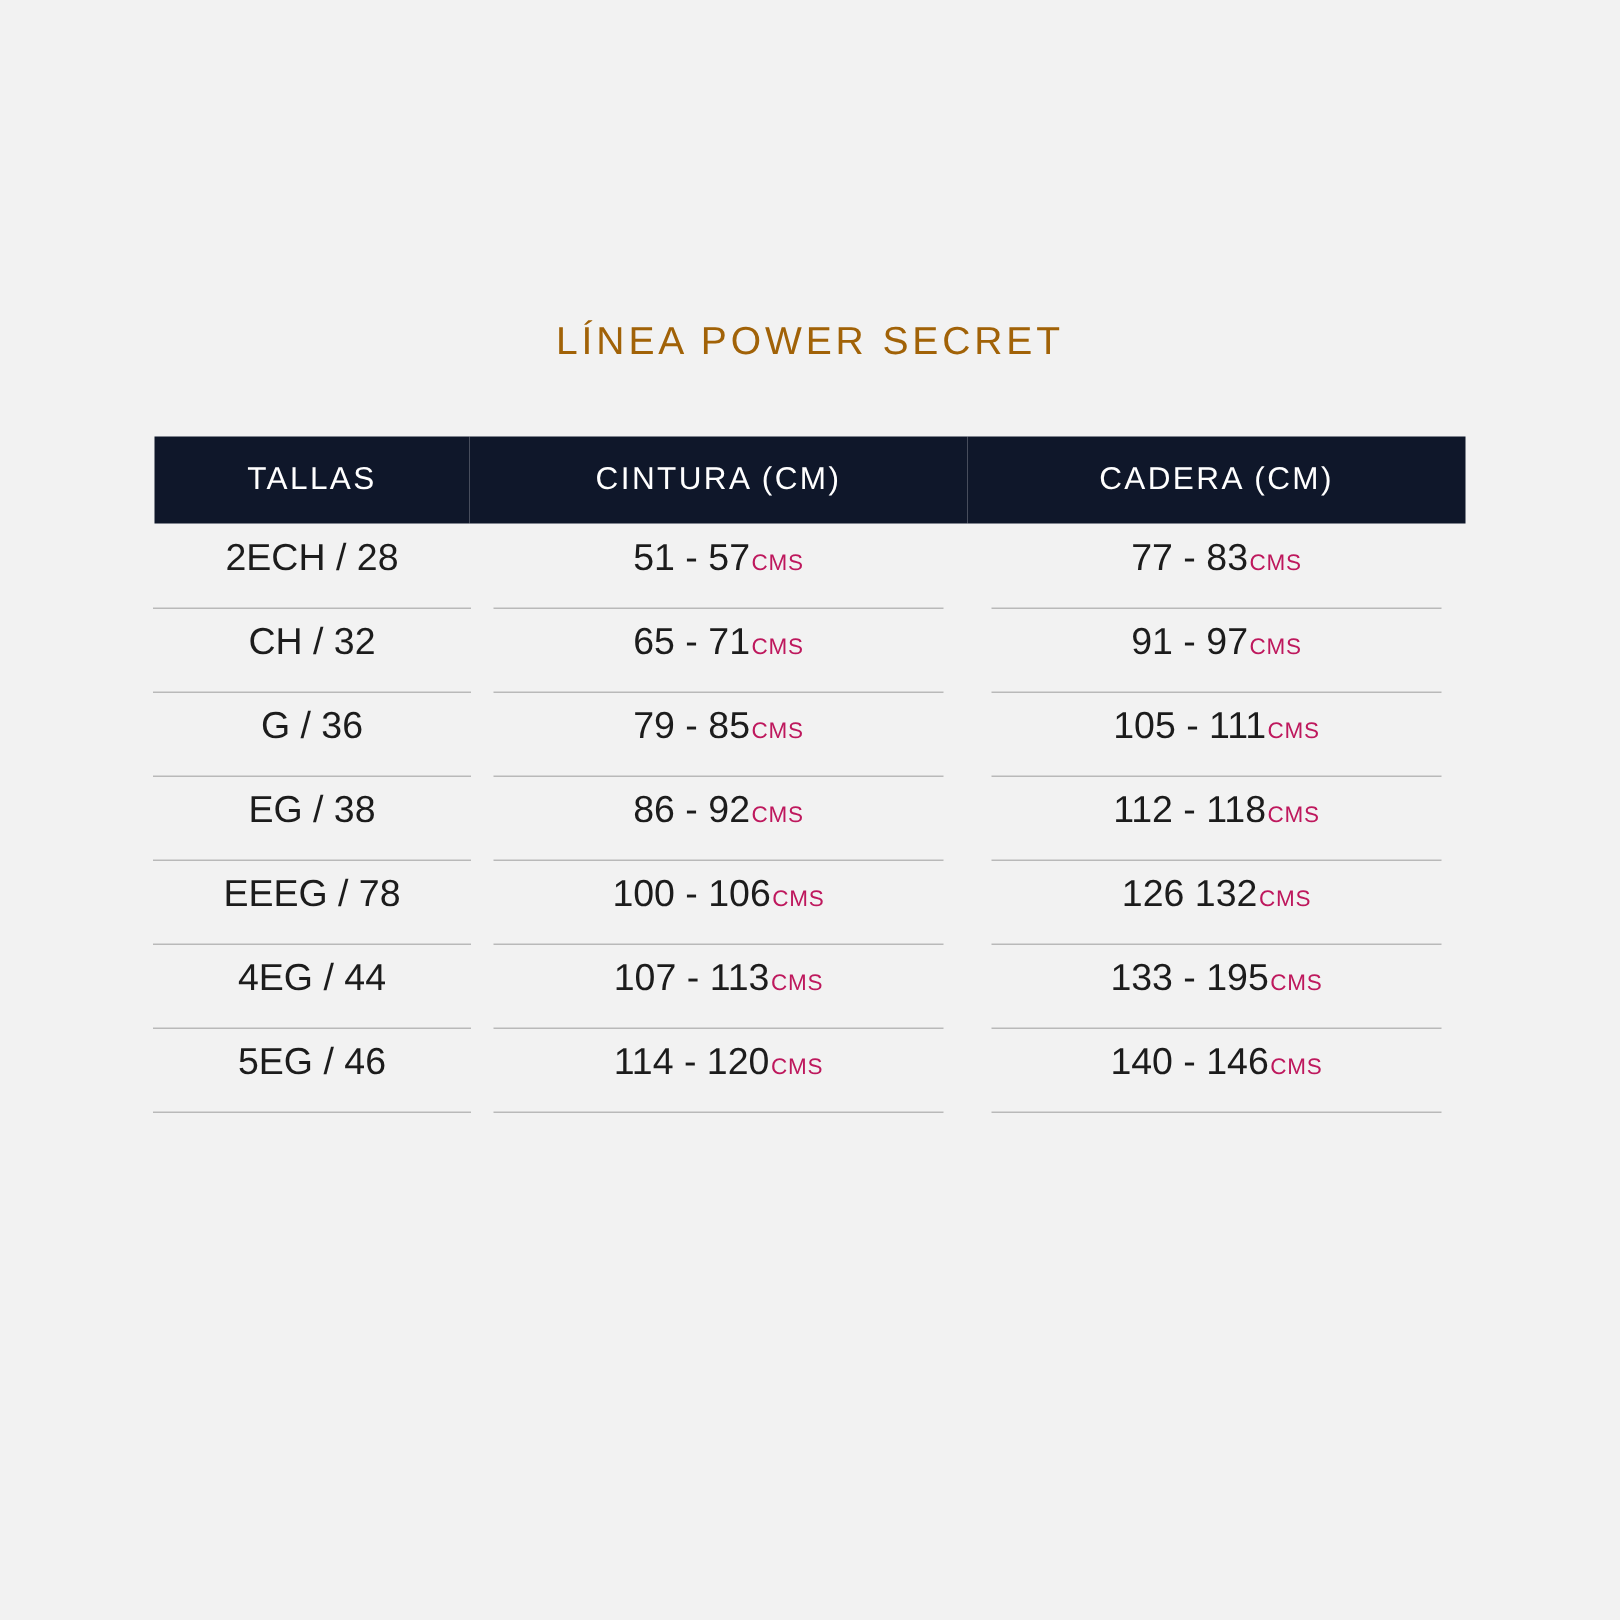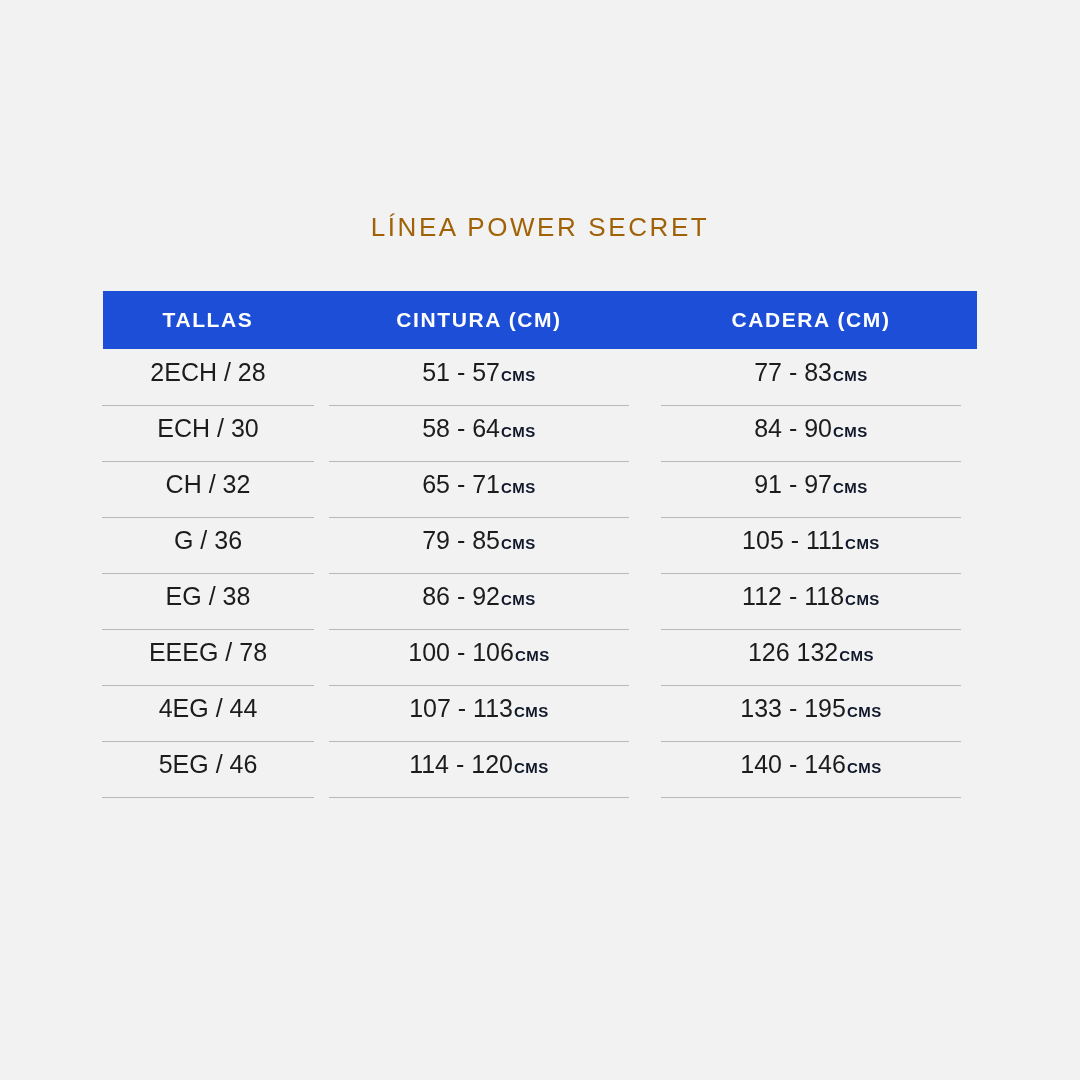--- a/index.html
+++ b/index.html
@@ -36,24 +36,24 @@
     top: 291px;
     left: 103px;
     width: 874px;
   }
   table.size-table {
     width: 874px;
     border-collapse: collapse;
     table-layout: fixed;
   }
   table.size-table thead th {
-    background: #1d4ed8;
+    background: #0f172a;
     color: #ffffff;
     font-size: 21px;
-    font-weight: 700;
+    font-weight: 400;
     letter-spacing: 1.6px;
     height: 58px;
     vertical-align: middle;
     text-align: center;
     padding: 0;
   }
   table.size-table thead th.col-tallas { width: 210px; }
   table.size-table thead th.col-cintura { width: 332px; }
   table.size-table thead th.col-cadera { width: 332px; }
 
@@ -88,22 +88,21 @@
     width: 212px;
   }
   table.size-table tbody td.cell-measure .cell-inner::after {
     width: 300px;
   }
   .unit {
     font-size: 15px;
     letter-spacing: 0.5px;
     margin-left: 1px;
     vertical-align: baseline;
-    color: #0f172a;
-    font-weight: bold;
+    color: #be185d;
   }
 </style>
 </head>
 <body>
 
 <div class="page">
 
   <div class="title">LÍNEA POWER SECRET</div>
 
   <div class="table-wrap">
@@ -113,25 +112,20 @@
           <th class="col-tallas">TALLAS</th>
           <th class="col-cintura">CINTURA (CM)</th>
           <th class="col-cadera">CADERA (CM)</th>
         </tr>
       </thead>
       <tbody>
         <tr>
           <td class="cell-size"><span class="cell-inner">2ECH / 28</span></td>
           <td class="cell-measure"><span class="cell-inner"><span>51 - 57</span><span class="unit">CMS</span></span></td>
           <td class="cell-measure"><span class="cell-inner"><span>77 - 83</span><span class="unit">CMS</span></span></td>
-        </tr>
-        <tr>
-          <td class="cell-size"><span class="cell-inner">ECH / 30</span></td>
-          <td class="cell-measure"><span class="cell-inner"><span>58 - 64</span><span class="unit">CMS</span></span></td>
-          <td class="cell-measure"><span class="cell-inner"><span>84 - 90</span><span class="unit">CMS</span></span></td>
         </tr>
         <tr>
           <td class="cell-size"><span class="cell-inner">CH / 32</span></td>
           <td class="cell-measure"><span class="cell-inner"><span>65 - 71</span><span class="unit">CMS</span></span></td>
           <td class="cell-measure"><span class="cell-inner"><span>91 - 97</span><span class="unit">CMS</span></span></td>
         </tr>
         <tr>
           <td class="cell-size"><span class="cell-inner">G / 36</span></td>
           <td class="cell-measure"><span class="cell-inner"><span>79 - 85</span><span class="unit">CMS</span></span></td>
           <td class="cell-measure"><span class="cell-inner"><span>105 - 111</span><span class="unit">CMS</span></span></td>

